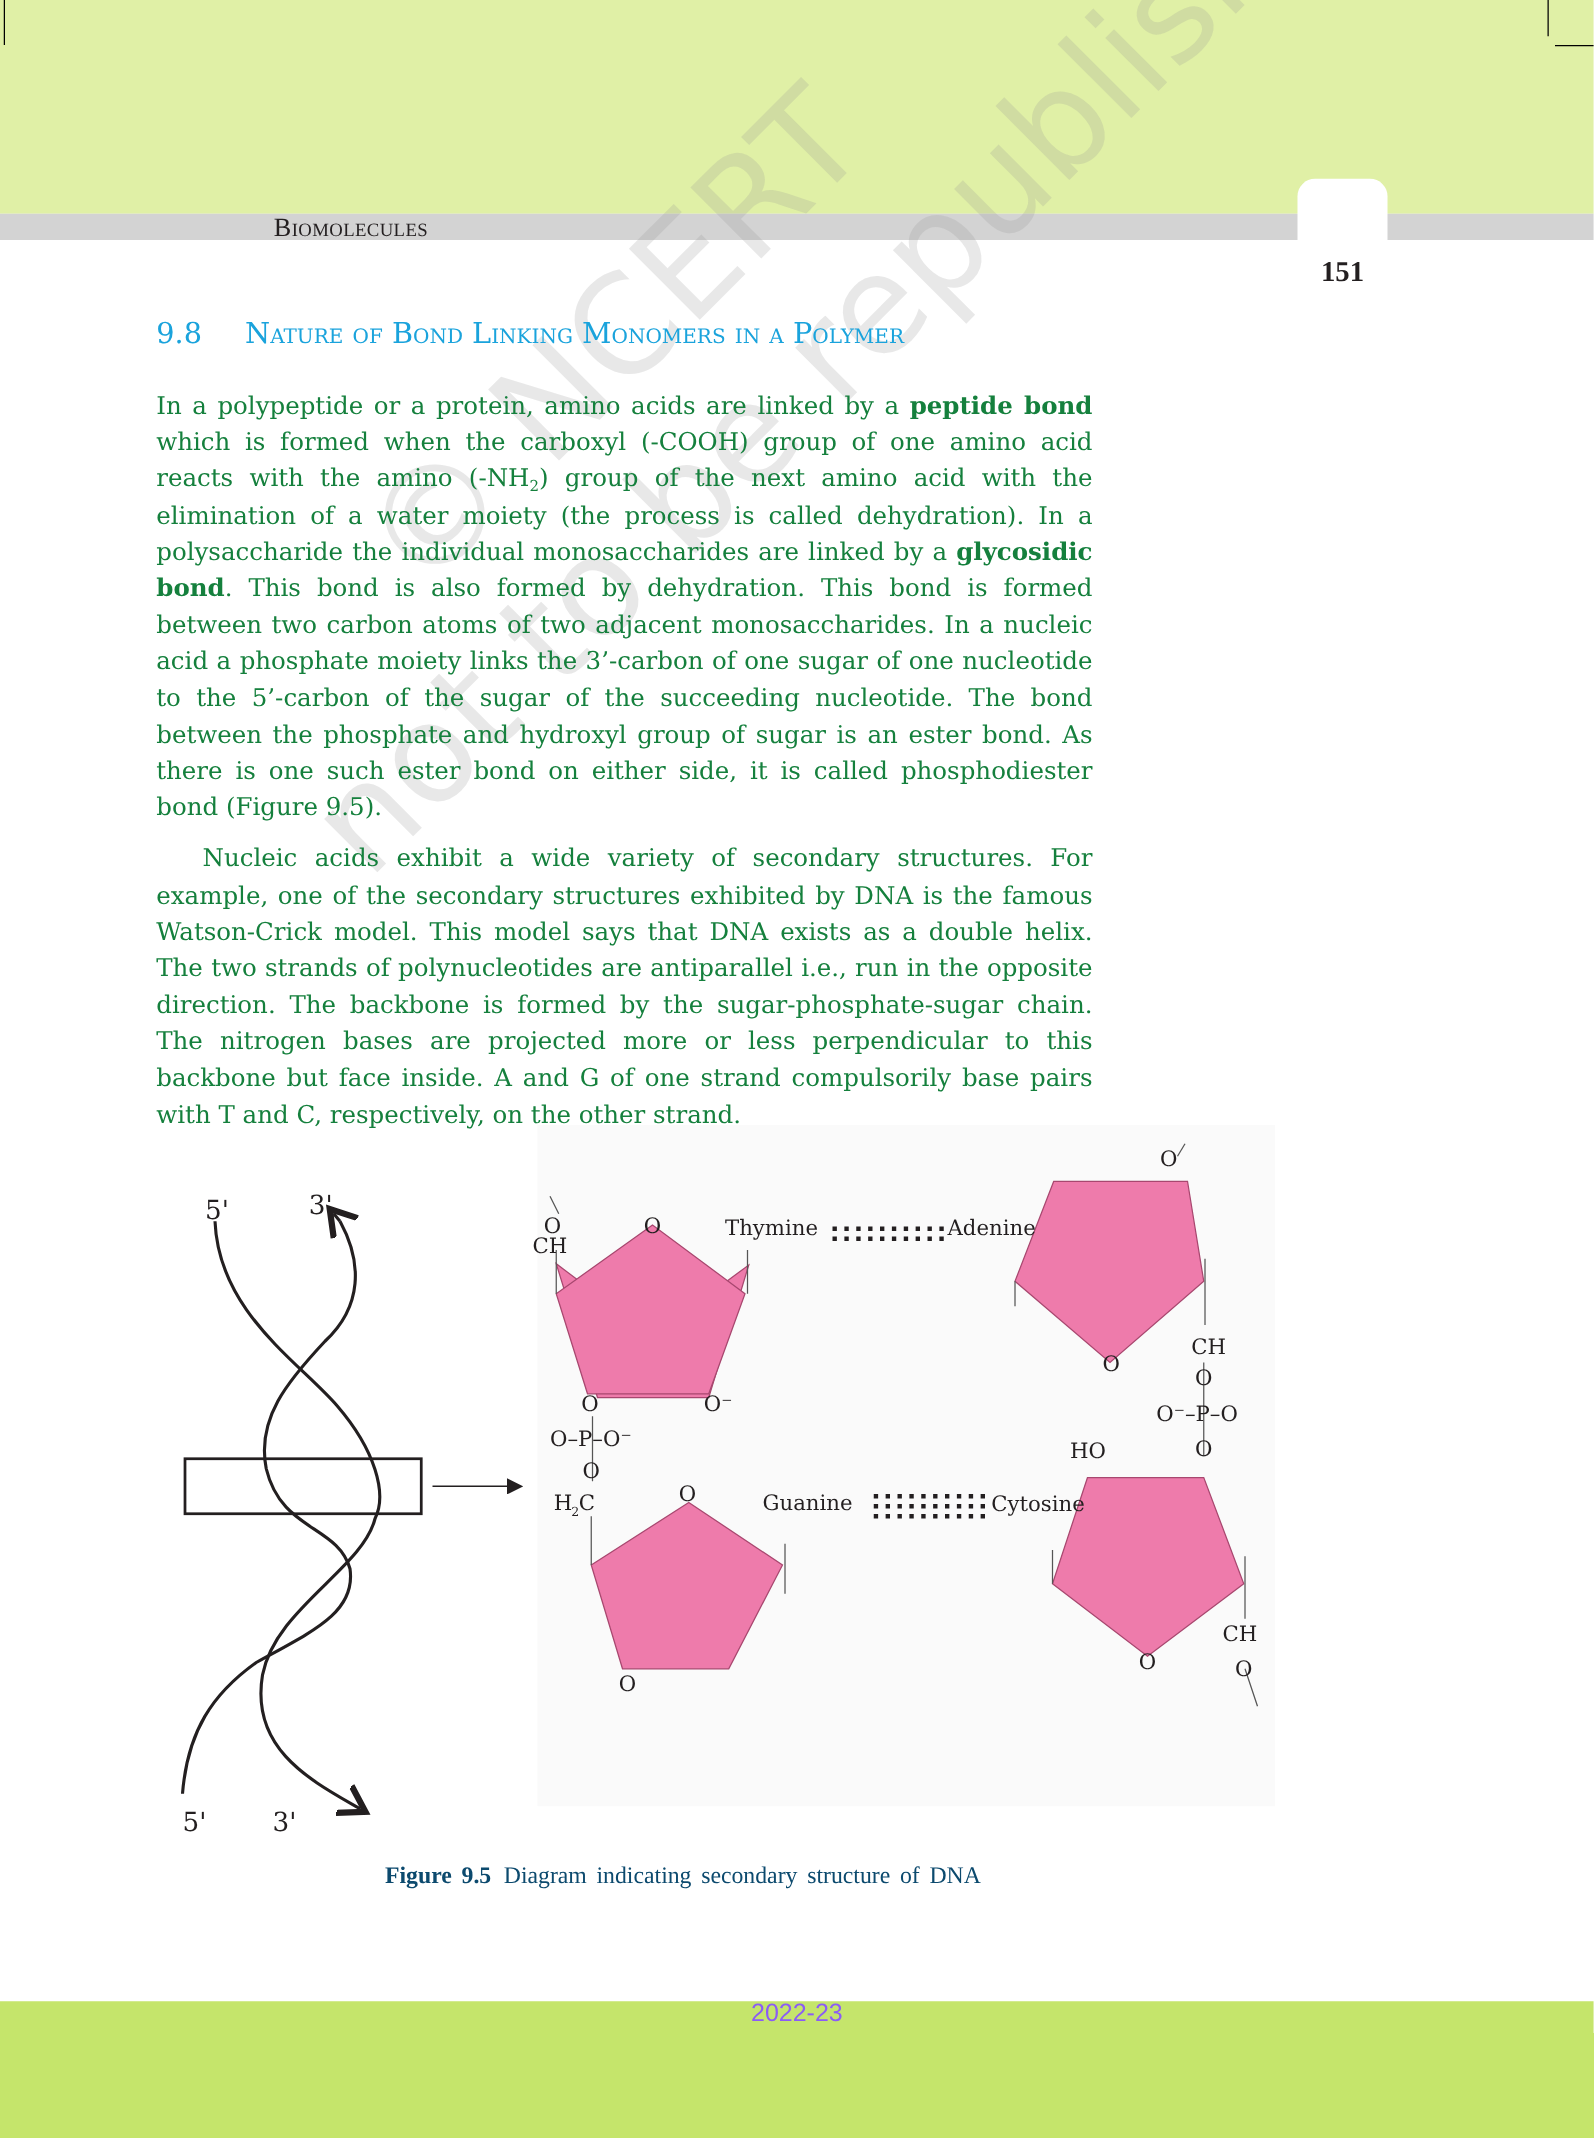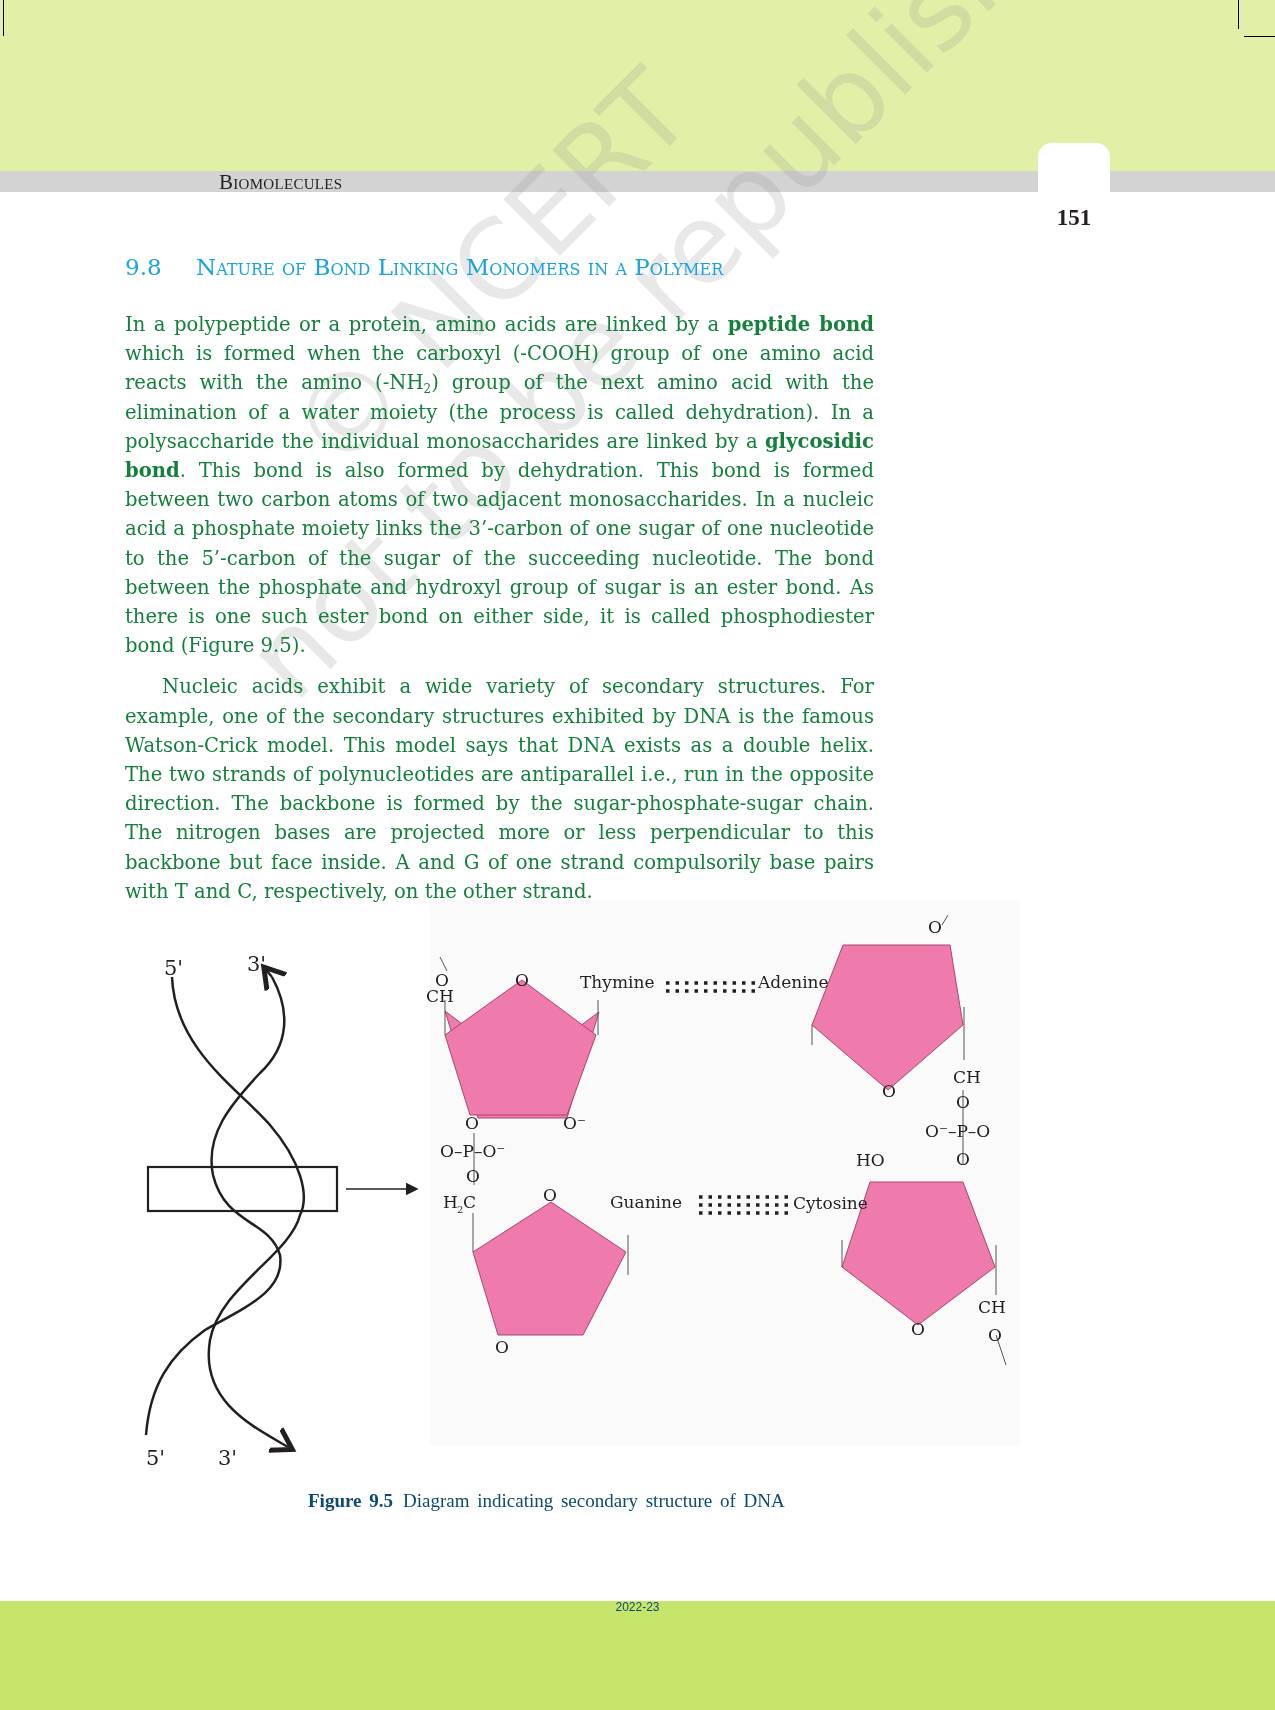--- a/index.html
+++ b/index.html
@@ -55,21 +55,21 @@
 
     .caption {
       position: absolute; left: 308px; top: 1490px; font-family: Liberation Serif, serif;
       font-size: 19px; word-spacing: 3px; color: #0c4a6e; white-space: nowrap;
     }
     .caption b { font-weight: bold; margin-right: 10px; }
 
     .footer-band { position: absolute; left: 0; top: 1601px; width: 1275px; height: 109px; background: #c5e56b; }
     .footer-year {
       position: absolute; left: 0; top: 1600px; width: 1275px; text-align: center;
-      font-family: "Liberation Sans", sans-serif; font-size: 12px; color: #0c4a6e;
+      font-family: "Liberation Sans", sans-serif; font-size: 20px; color: #8b5cf6;
     }
   </style>
 </head>
 <body>
 
 <div class="top-band"></div>
 <div class="header-bar"></div>
 <div class="page-tab"></div>
 <div class="running-head">Biomolecules</div>
 <div class="page-number">151</div>

